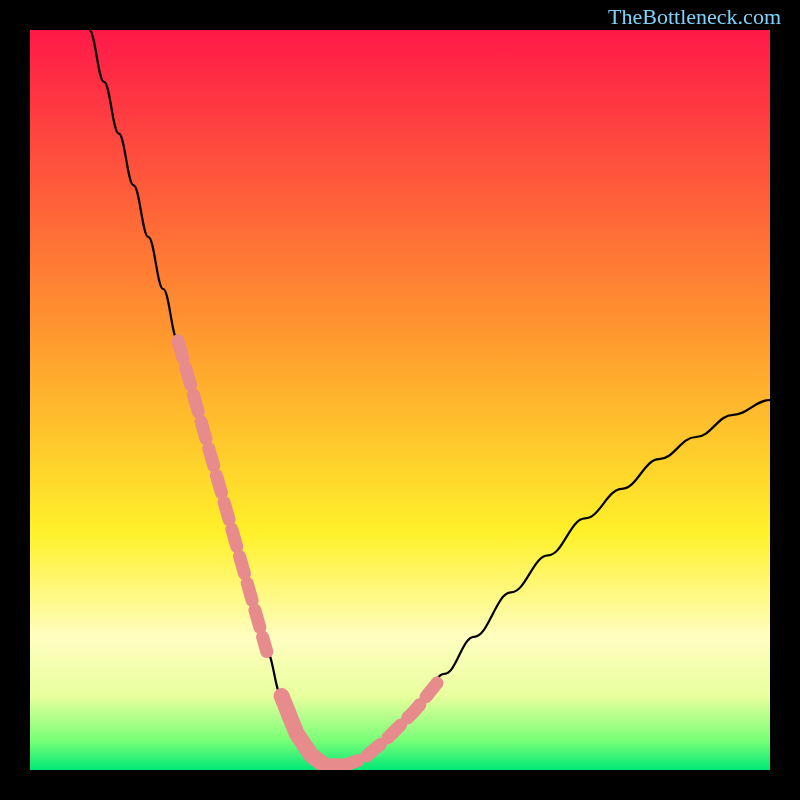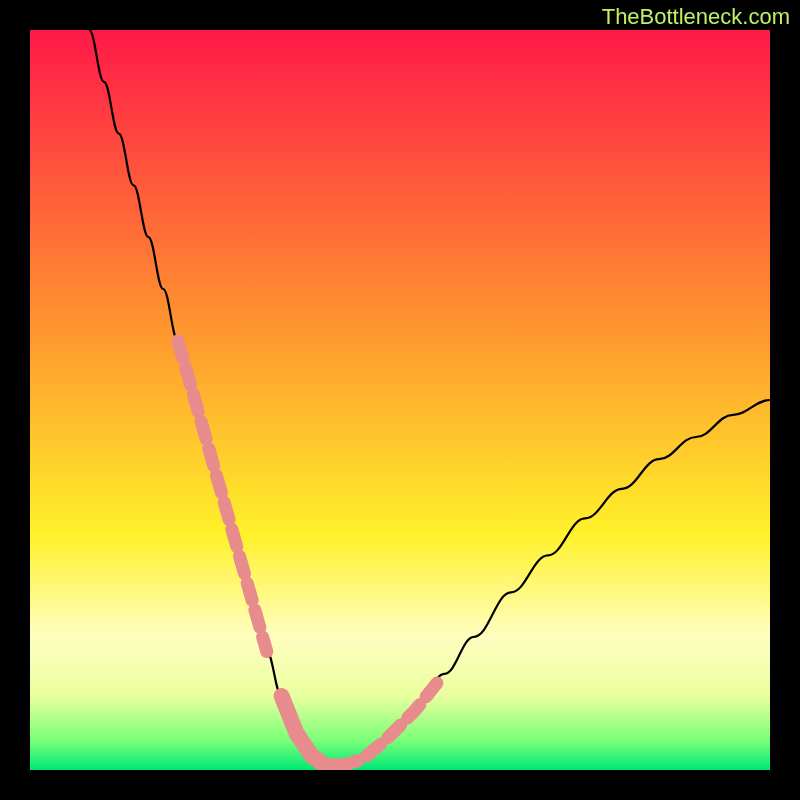--- a/index.html
+++ b/index.html
@@ -6,25 +6,25 @@
   html, body { width: 800px; height: 800px; overflow: hidden; background: #000; }
   .container {
     width: 800px;
     height: 800px;
     background: #000;
     position: relative;
   }
   .watermark {
     position: absolute;
     top: 4px;
-    right: 10px;
-    font-family: Liberation Sans, sans-serif;
+    right: 19px;
+    font-family: Liberation Serif, serif;
     font-size: 22px;
     font-weight: 500;
-    color: #bef264;
+    color: #7dd3fc;
     z-index: 10;
   }
   .plot-area {
     position: absolute;
     left: 30px;
     top: 30px;
     width: 740px;
     height: 740px;
     overflow: hidden;
   }

